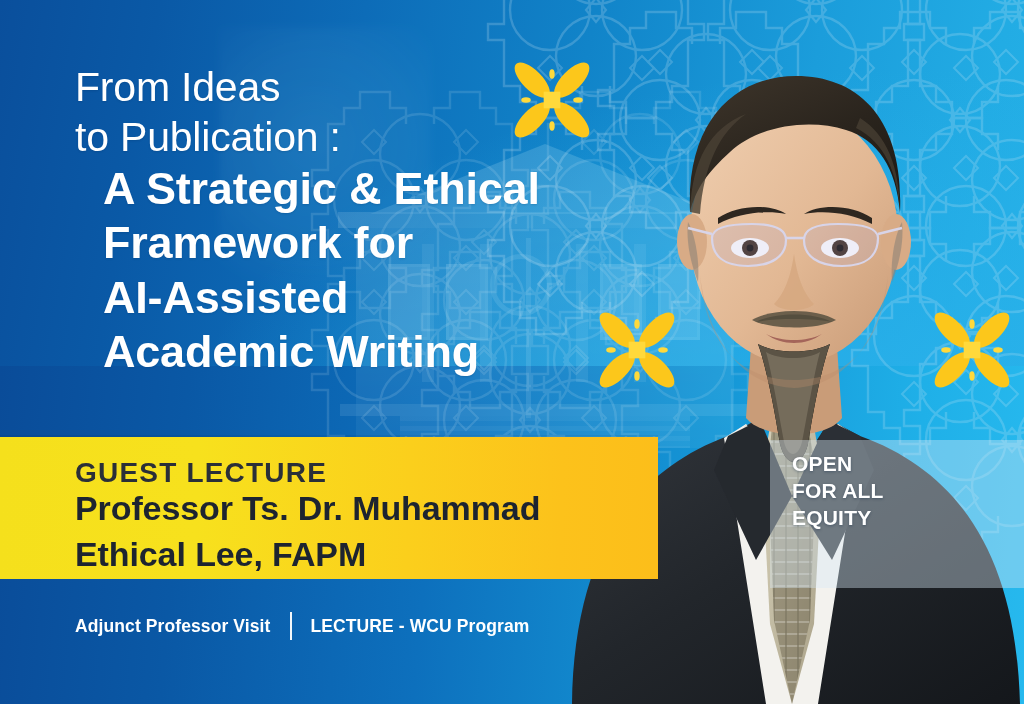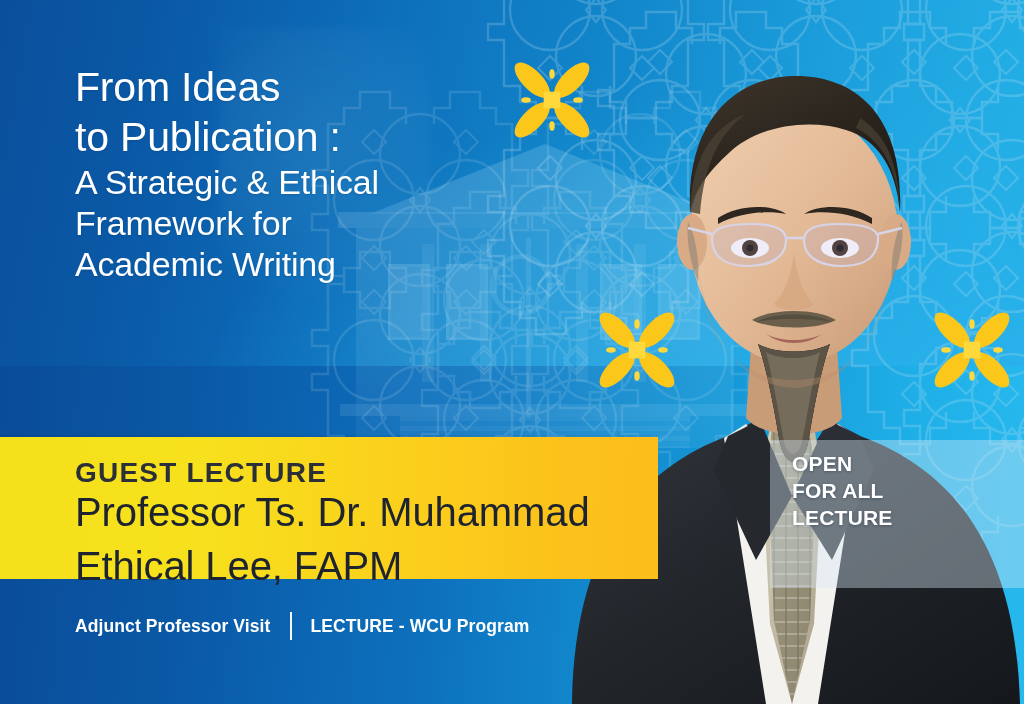--- a/index.html
+++ b/index.html
@@ -96,21 +96,21 @@
     background:linear-gradient(92deg,#f5e01c 0%, #f7e11d 30%, #fbcf1c 62%, #fcc21b 85%, #fcbe1a 100%);
     box-shadow:0 -2px 0 rgba(0,0,0,.05);
   }
   .yellow-band .kicker{
     position:absolute;left:75px;top:20px;
     font-size:28px;font-weight:700;letter-spacing:1.2px;
     color:#2a2f38;
   }
   .yellow-band .speaker{
     position:absolute;left:75px;top:48px;right:20px;
-    font-size:40px;font-weight:400;line-height:1.36;
+    font-size:34px;font-weight:700;line-height:1.36;
     color:#1d2430;letter-spacing:-0.1px;
   }
 
   
   .footer{
     position:absolute;left:75px;top:612px;
     display:flex;align-items:center;gap:19px;
     color:#ffffff;font-size:17.5px;font-weight:700;letter-spacing:.1px;
   }
   .footer .bar{
@@ -122,21 +122,21 @@
     position:absolute;left:75px;top:62px;width:560px;
     color:#ffffff;
   }
   .headline .ln{
     display:block;
     font-size:41px;line-height:1.22;
     letter-spacing:-0.2px;
     text-shadow:0 1px 2px rgba(0,40,80,.18);
   }
   .headline .light{font-weight:300;}
-  .headline .bold{font-weight:400;font-size:34px;line-height:1.21;}
+  .headline .bold{font-weight:700;font-size:45px;line-height:1.21;margin-left:28px;}
 
   
   .portrait{
     position:absolute;right:-6px;bottom:0;width:470px;height:704px;
   }
 
   
   .open-panel{
     position:absolute;left:770px;top:440px;width:254px;height:148px;
     background:rgba(214,233,246,.40);
@@ -221,20 +221,21 @@
       <use href="#orn-unit" x="420" y="200"></use>
       <use href="#orn-unit" x="640" y="200"></use>
     </g>
   </svg>
 
   <div class="headline">
     <span class="ln light">From Ideas</span>
     <span class="ln light">to Publication :</span>
     <span class="ln bold">A Strategic &amp; Ethical</span>
     <span class="ln bold">Framework for</span>
+    <span class="ln bold">AI-Assisted</span>
     <span class="ln bold">Academic Writing</span>
   </div>
 
   <svg style="position:absolute;left:500px;top:48px;width:104px;height:104px;" viewBox="0 0 100 100" aria-hidden="true">
     <g fill="#FCC71B">
       <ellipse cx="31" cy="31" rx="9.5" ry="22" transform="rotate(-45 31 31)"></ellipse>
       <ellipse cx="69" cy="31" rx="9.5" ry="22" transform="rotate(45 69 31)"></ellipse>
       <ellipse cx="31" cy="69" rx="9.5" ry="22" transform="rotate(45 31 69)"></ellipse>
       <ellipse cx="69" cy="69" rx="9.5" ry="22" transform="rotate(-45 69 69)"></ellipse>
     </g>
@@ -418,21 +419,21 @@
     <div class="speaker">
       <div>Professor Ts. Dr. Muhammad</div>
       <div>Ethical Lee, FAPM</div>
     </div>
   </div>
 
   <div class="open-panel"></div>
   <div class="open-text">
     <span>OPEN</span>
     <span>FOR ALL</span>
-    <span>LECTURE</span>
+    <span>EQUITY</span>
   </div>
 
   <div class="footer">
     <span>Adjunct Professor Visit</span>
     <span class="bar"></span>
     <span>LECTURE - WCU Program</span>
   </div>
 
 </div>
 

